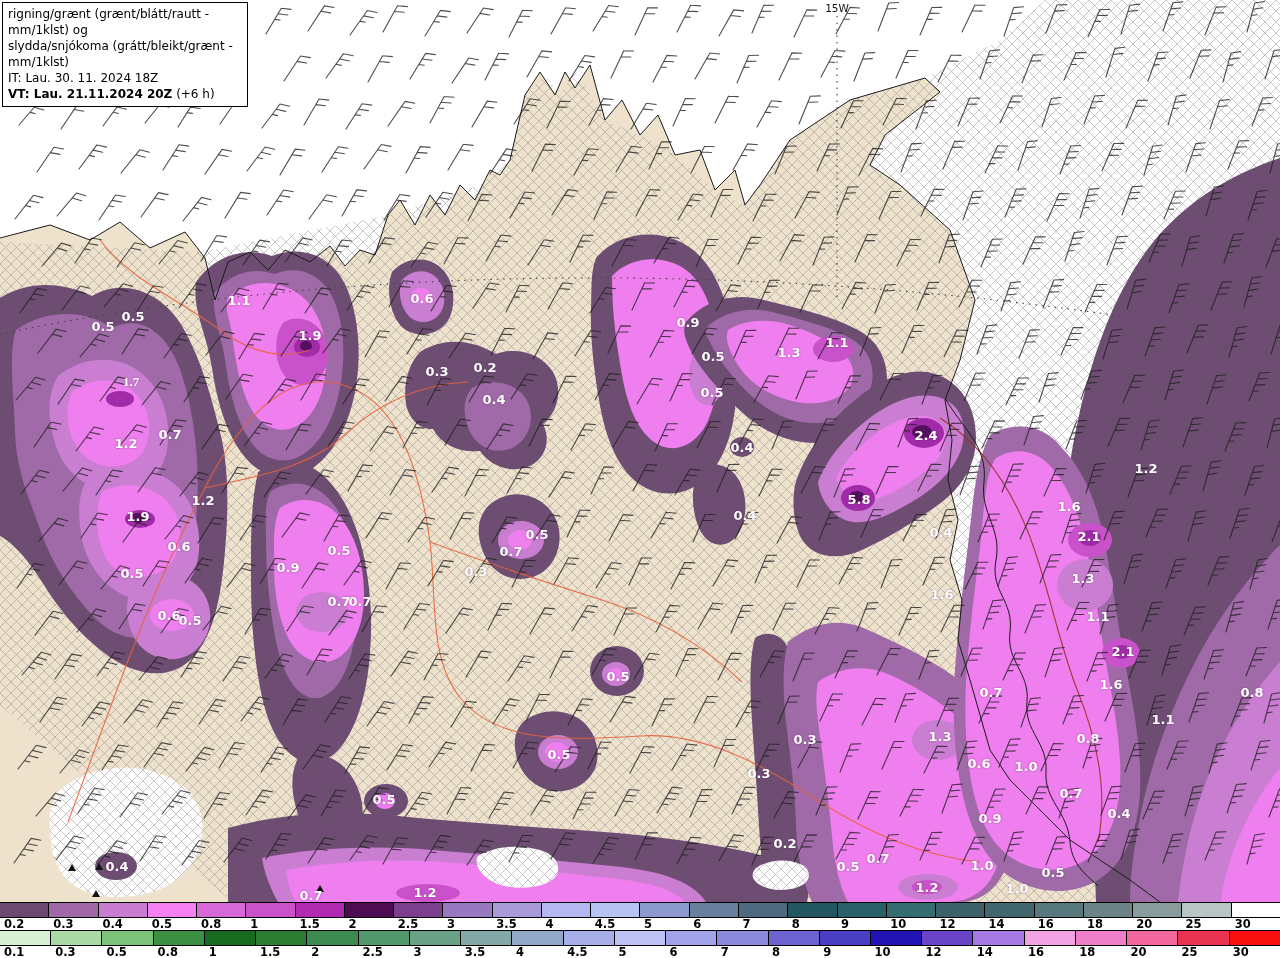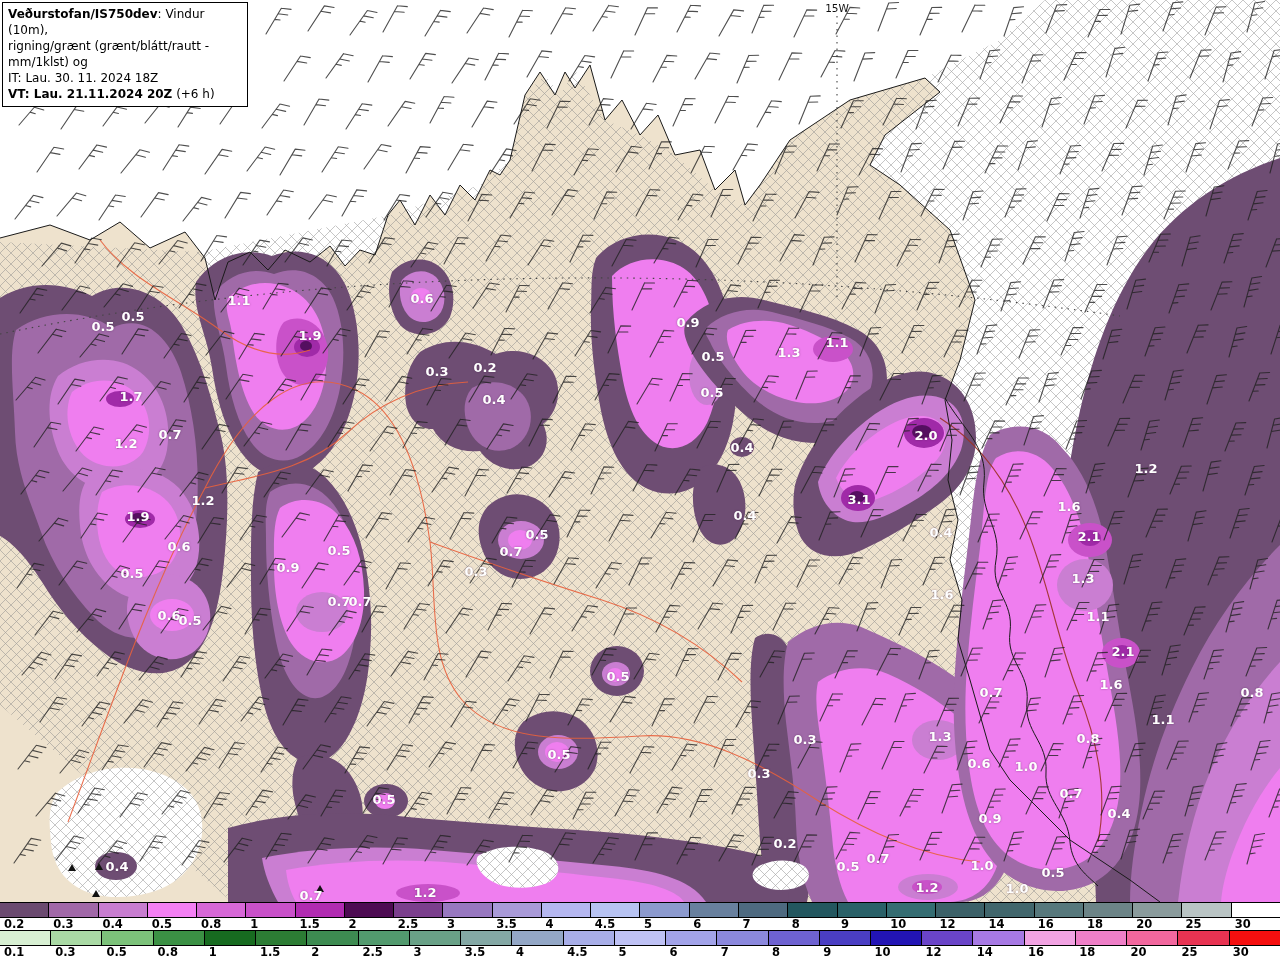--- a/index.html
+++ b/index.html
@@ -759,38 +759,38 @@
 
     <div id="plabels">
         <div class="plab" style="left: 103px; top: 327px; color: rgb(255, 255, 255);">0.5</div>
         <div class="plab" style="left: 133px; top: 317px; color: rgb(255, 255, 255);">0.5</div>
         <div class="plab" style="left: 239px; top: 301px; color: rgb(255, 255, 255);">1.1</div>
         <div class="plab" style="left: 310px; top: 336px; color: rgb(255, 255, 255);">1.9</div>
         <div class="plab" style="left: 422px; top: 299px; color: rgb(255, 255, 255);">0.6</div>
         <div class="plab" style="left: 437px; top: 372px; color: rgb(255, 255, 255);">0.3</div>
         <div class="plab" style="left: 485px; top: 368px; color: rgb(255, 255, 255);">0.2</div>
         <div class="plab" style="left: 494px; top: 400px; color: rgb(255, 255, 255);">0.4</div>
-        <div class="plab" style="left: 131px; top: 397px; color: rgb(255, 255, 255);">1.7</div>
+        <div class="plab" style="left: 131px; top: 383px; color: rgb(255, 255, 255); font-family: Liberation Serif, serif;">1.7</div>
         <div class="plab" style="left: 170px; top: 435px; color: rgb(255, 255, 255);">0.7</div>
         <div class="plab" style="left: 126px; top: 444px; color: rgb(255, 255, 255);">1.2</div>
         <div class="plab" style="left: 138px; top: 517px; color: rgb(255, 255, 255);">1.9</div>
         <div class="plab" style="left: 203px; top: 501px; color: rgb(255, 255, 255);">1.2</div>
         <div class="plab" style="left: 179px; top: 547px; color: rgb(255, 255, 255);">0.6</div>
         <div class="plab" style="left: 132px; top: 574px; color: rgb(255, 255, 255);">0.5</div>
         <div class="plab" style="left: 169px; top: 616px; color: rgb(255, 255, 255);">0.6</div>
         <div class="plab" style="left: 190px; top: 621px; color: rgb(255, 255, 255);">0.5</div>
         <div class="plab" style="left: 688px; top: 323px; color: rgb(255, 255, 255);">0.9</div>
         <div class="plab" style="left: 713px; top: 357px; color: rgb(255, 255, 255);">0.5</div>
         <div class="plab" style="left: 712px; top: 393px; color: rgb(255, 255, 255);">0.5</div>
         <div class="plab" style="left: 742px; top: 448px; color: rgb(255, 255, 255);">0.4</div>
         <div class="plab" style="left: 745px; top: 516px; color: rgb(255, 255, 255);">0.4</div>
         <div class="plab" style="left: 789px; top: 353px; color: rgb(255, 255, 255);">1.3</div>
         <div class="plab" style="left: 837px; top: 343px; color: rgb(255, 255, 255);">1.1</div>
-        <div class="plab" style="left: 926px; top: 436px; color: rgb(255, 255, 255);">2.0</div>
-        <div class="plab" style="left: 859px; top: 500px; color: rgb(255, 255, 255);">3.1</div>
+        <div class="plab" style="left: 926px; top: 436px; color: rgb(255, 255, 255);">2.4</div>
+        <div class="plab" style="left: 859px; top: 500px; color: rgb(255, 255, 255);">5.8</div>
         <div class="plab" style="left: 941px; top: 533px; color: rgb(255, 255, 255);">0.4</div>
         <div class="plab" style="left: 942px; top: 595px; color: rgb(255, 255, 255);">1.6</div>
         <div class="plab" style="left: 1069px; top: 507px; color: rgb(255, 255, 255);">1.6</div>
         <div class="plab" style="left: 1089px; top: 537px; color: rgb(255, 255, 255);">2.1</div>
         <div class="plab" style="left: 1083px; top: 579px; color: rgb(255, 255, 255);">1.3</div>
         <div class="plab" style="left: 1098px; top: 617px; color: rgb(255, 255, 255);">1.1</div>
         <div class="plab" style="left: 1123px; top: 652px; color: rgb(255, 255, 255);">2.1</div>
         <div class="plab" style="left: 1111px; top: 685px; color: rgb(255, 255, 255);">1.6</div>
         <div class="plab" style="left: 1146px; top: 469px; color: rgb(255, 255, 255);">1.2</div>
         <div class="plab" style="left: 339px; top: 551px; color: rgb(255, 255, 255);">0.5</div>
@@ -823,22 +823,22 @@
         <div class="plab" style="left: 1017px; top: 889px; color: rgb(255, 255, 255);">1.0</div>
         <div class="plab" style="left: 1053px; top: 873px; color: rgb(255, 255, 255);">0.5</div>
         <div class="plab" style="left: 117px; top: 867px; color: rgb(255, 255, 255);">0.4</div>
         <div class="plab" style="left: 311px; top: 896px; color: rgb(255, 255, 255);">0.7</div>
         <div class="plab" style="left: 425px; top: 893px; color: rgb(255, 255, 255);">1.2</div>
       </div>
 
     <div id="merid" style="left: 837px; top: 2px;">15W</div>
 
     <div id="hdr">
-      <div><span class="b">Veðurstofan/IS750dev</span><span>: Vindur (10m),</span></div>
       <div>rigning/grænt (grænt/blátt/rautt - mm/1klst) og</div>
+      <div>slydda/snjókoma (grátt/bleikt/grænt - mm/1klst)</div>
       <div>IT: Lau. 30. 11. 2024 18Z</div>
       <div><span class="b">VT: Lau. 21.11.2024 20Z</span><span> (+6 h)</span></div>
     </div>
   </div>
 
   <div id="legend">
       <div class="lbar">
         <div class="sw" style="background: rgb(107, 74, 112);"></div>
         <div class="sw" style="background: rgb(161, 104, 168);"></div>
         <div class="sw" style="background: rgb(200, 125, 208);"></div>

